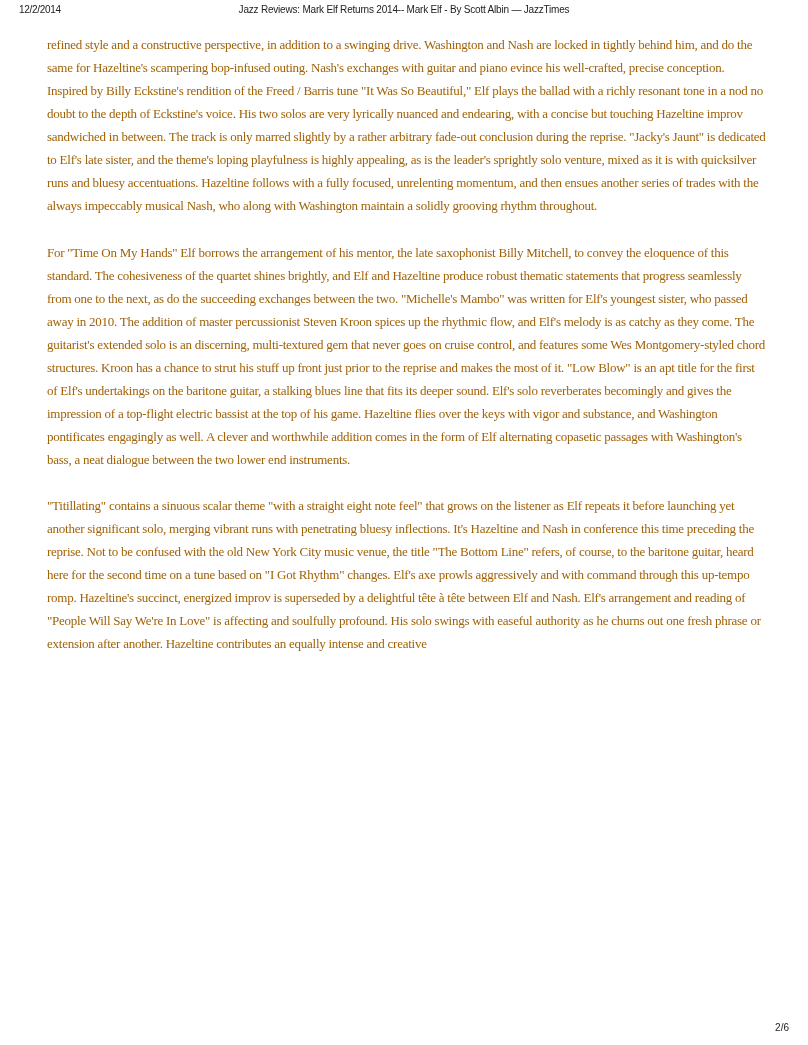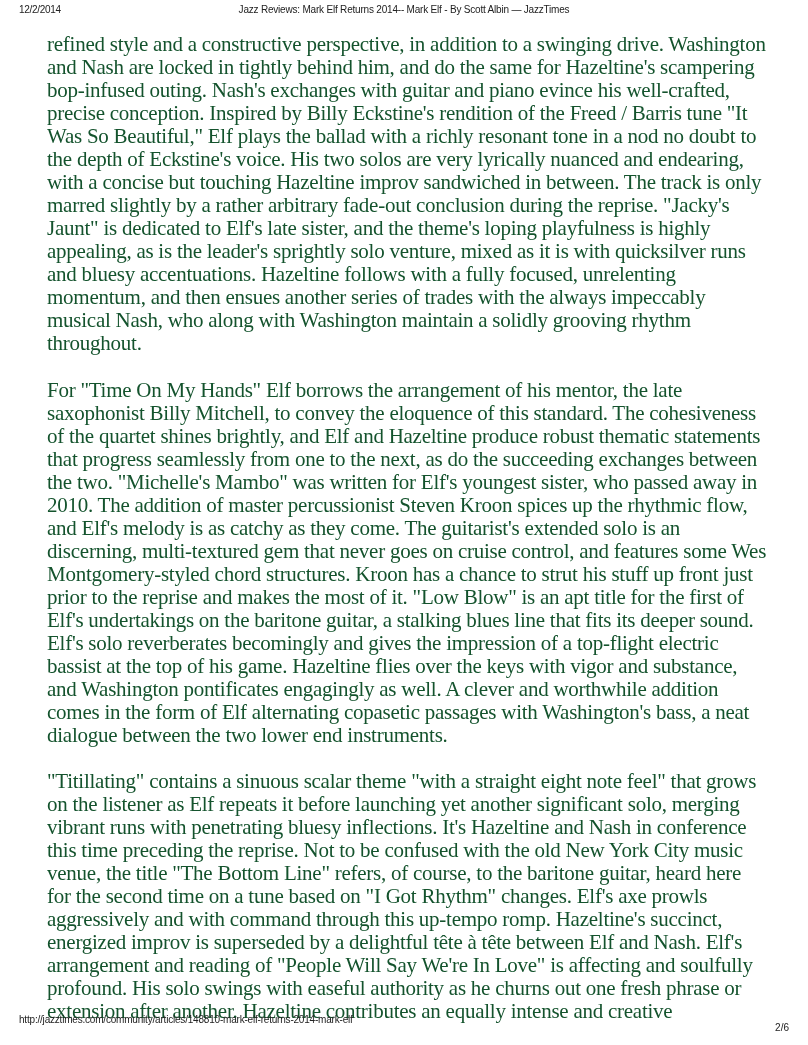--- a/index.html
+++ b/index.html
@@ -4,33 +4,32 @@
 <style>
   html, body { margin: 0; padding: 0; background: #ffffff; }
   body { width: 808px; height: 1045px; position: relative; overflow: hidden; }
   .hdr, .ftr { position: absolute; left: 0; width: 808px; font-family: "Liberation Sans", sans-serif; font-size: 10px; color: #222; }
   .hdr { top: 4px; height: 14px; }
   .ftr { top: 1014px; height: 14px; }
   .hdr .date { position: absolute; left: 19px; top: 0; letter-spacing: -0.3px; }
   .hdr .title { position: absolute; left: 0; width: 808px; text-align: center; top: 0; letter-spacing: -0.2px; }
   .ftr .url { position: absolute; left: 19px; top: 0; letter-spacing: -0.2px; }
   .ftr .page { position: absolute; right: 19px; top: 8px; }
-  .article { position: absolute; left: 47px; top: 33px; width: 720px; font-family: "Liberation Serif", serif; font-size: 21px; line-height: 23px; color: #14532d; letter-spacing: -0.25px; }
+  .article { position: absolute; left: 47px; top: 33px; width: 720px; font-family: "Liberation Serif", serif; font-size: 13px; line-height: 23px; color: #a16207; letter-spacing: -0.25px; }
   .article p { margin: 0 0 23.5px 0; }
 </style>
 </head>
 <body>
 
 <div class="hdr">
   <span class="date">12/2/2014</span>
   <span class="title">Jazz Reviews: Mark Elf Returns 2014-- Mark Elf - By Scott Albin — JazzTimes</span>
 </div>
 
 <div class="article">
   <p>refined style and a constructive perspective, in addition to a swinging drive. Washington and Nash are locked in tightly behind him, and do the same for Hazeltine's scampering bop-infused outing. Nash's exchanges with guitar and piano evince his well-crafted, precise conception. Inspired by Billy Eckstine's rendition of the Freed / Barris tune "It Was So Beautiful," Elf plays the ballad with a richly resonant tone in a nod no doubt to the depth of Eckstine's voice. His two solos are very lyrically nuanced and endearing, with a concise but touching Hazeltine improv sandwiched in between. The track is only marred slightly by a rather arbitrary fade-out conclusion during the reprise. "Jacky's Jaunt" is dedicated to Elf's late sister, and the theme's loping playfulness is highly appealing, as is the leader's sprightly solo venture, mixed as it is with quicksilver runs and bluesy accentuations. Hazeltine follows with a fully focused, unrelenting momentum, and then ensues another series of trades with the always impeccably musical Nash, who along with Washington maintain a solidly grooving rhythm throughout.</p>
   <p>For "Time On My Hands" Elf borrows the arrangement of his mentor, the late saxophonist Billy Mitchell, to convey the eloquence of this standard. The cohesiveness of the quartet shines brightly, and Elf and Hazeltine produce robust thematic statements that progress seamlessly from one to the next, as do the succeeding exchanges between the two. "Michelle's Mambo" was written for Elf's youngest sister, who passed away in 2010. The addition of master percussionist Steven Kroon spices up the rhythmic flow, and Elf's melody is as catchy as they come. The guitarist's extended solo is an discerning, multi-textured gem that never goes on cruise control, and features some Wes Montgomery-styled chord structures. Kroon has a chance to strut his stuff up front just prior to the reprise and makes the most of it. "Low Blow" is an apt title for the first of Elf's undertakings on the baritone guitar, a stalking blues line that fits its deeper sound. Elf's solo reverberates becomingly and gives the impression of a top-flight electric bassist at the top of his game. Hazeltine flies over the keys with vigor and substance, and Washington pontificates engagingly as well. A clever and worthwhile addition comes in the form of Elf alternating copasetic passages with Washington's bass, a neat dialogue between the two lower end instruments.</p>
   <p>"Titillating" contains a sinuous scalar theme "with a straight eight note feel" that grows on the listener as Elf repeats it before launching yet another significant solo, merging vibrant runs with penetrating bluesy inflections. It's Hazeltine and Nash in conference this time preceding the reprise. Not to be confused with the old New York City music venue, the title "The Bottom Line" refers, of course, to the baritone guitar, heard here for the second time on a tune based on "I Got Rhythm" changes. Elf's axe prowls aggressively and with command through this up-tempo romp. Hazeltine's succinct, energized improv is superseded by a delightful tête à tête between Elf and Nash. Elf's arrangement and reading of "People Will Say We're In Love" is affecting and soulfully profound. His solo swings with easeful authority as he churns out one fresh phrase or extension after another. Hazeltine contributes an equally intense and creative</p>
 </div>
 
 <div class="ftr">
-  <span class="url">http://jazztimes.com/community/articles/148810-mark-elf-returns-2014-mark-elf</span>
   <span class="page">2/6</span>
 </div>
 
 </body></html>

